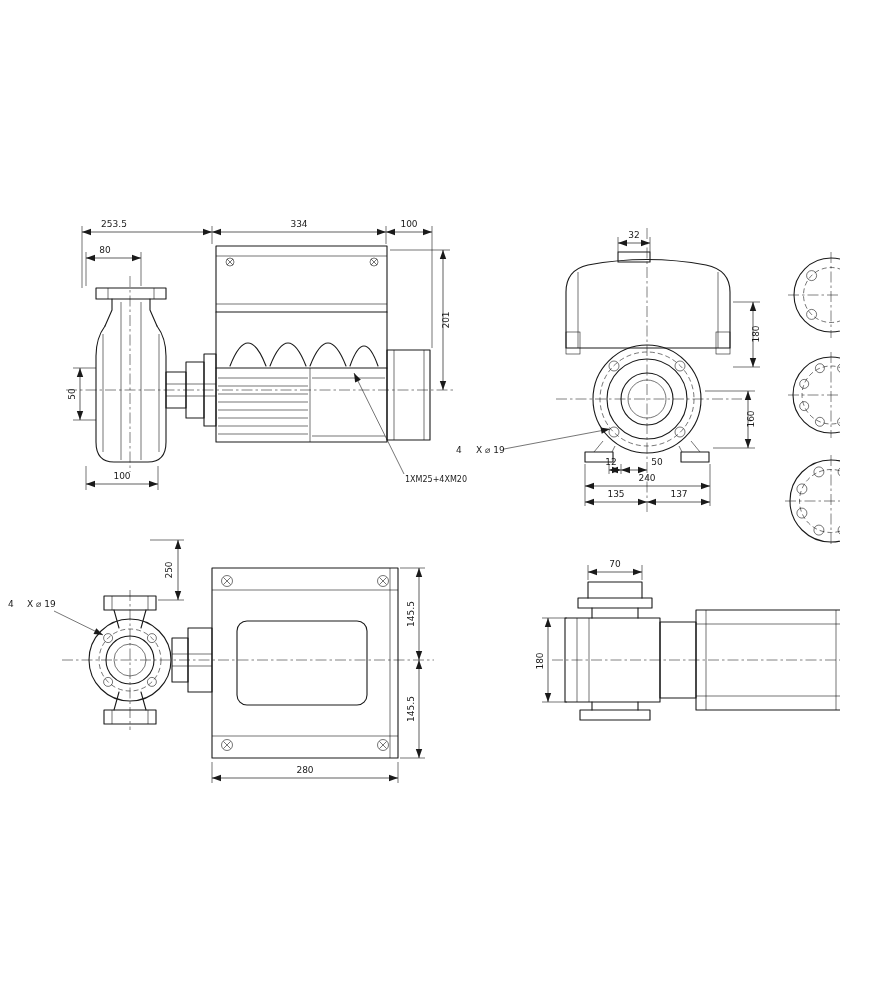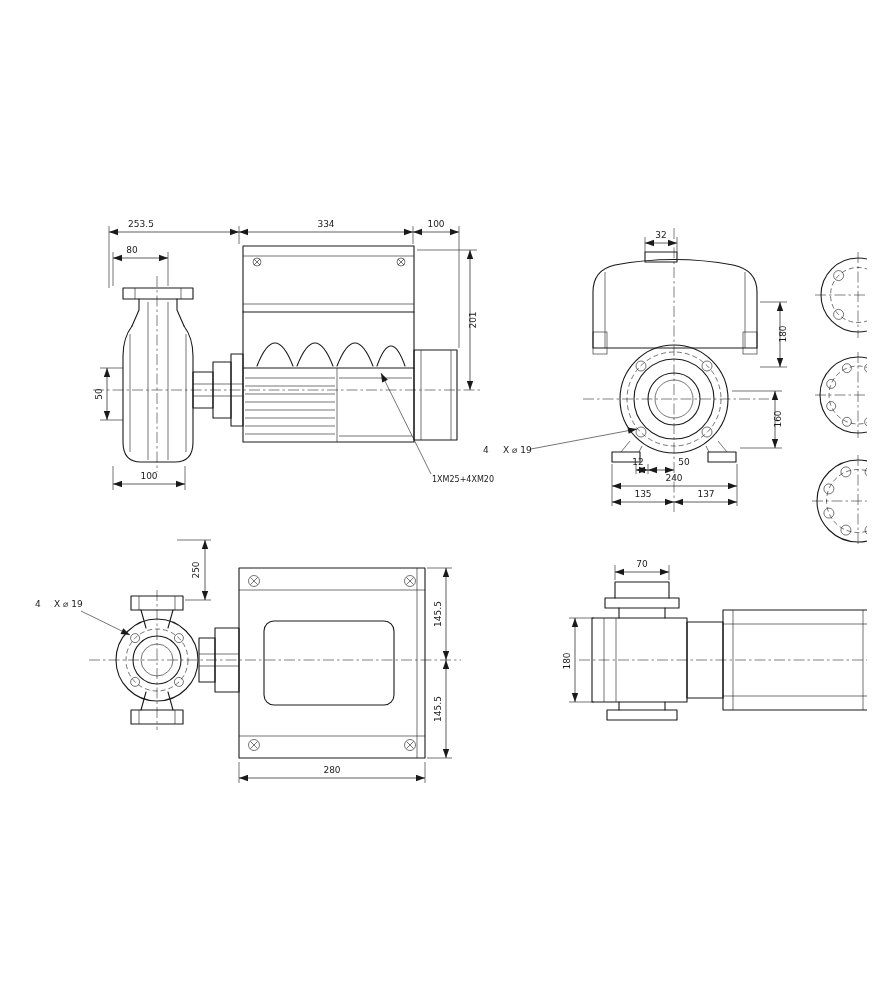--- a/index.html
+++ b/index.html
@@ -1,16 +1,16 @@
 <!DOCTYPE html>
 <html><head>
 <meta charset="utf-8">
 <style>
   html,body{margin:0;padding:0;background:#ffffff;}
-  .page{width:840px;height:1000px;position:relative;background:#ffffff;overflow:hidden;padding-left:27px;}
+  .page{width:840px;height:1000px;position:relative;background:#ffffff;overflow:hidden;}
   svg{display:block;}
   .out{stroke:#1a1a1a;stroke-width:1.1;fill:none;stroke-linejoin:round;stroke-linecap:round;}
   .thin{stroke:#1a1a1a;stroke-width:.6;fill:none;}
   .ext{stroke:#1a1a1a;stroke-width:.6;fill:none;}
   .dim{stroke:#1a1a1a;stroke-width:.7;fill:none;}
   .cl{stroke:#1a1a1a;stroke-width:.55;fill:none;stroke-dasharray:11 3 2.5 3;}
   .bc{stroke:#1a1a1a;stroke-width:.6;fill:none;stroke-dasharray:5 3;}
   text.dt{font:9px "DejaVu Sans", sans-serif;fill:#1a1a1a;}
   text.dts{font:8px "DejaVu Sans", sans-serif;fill:#1a1a1a;}
 </style>

